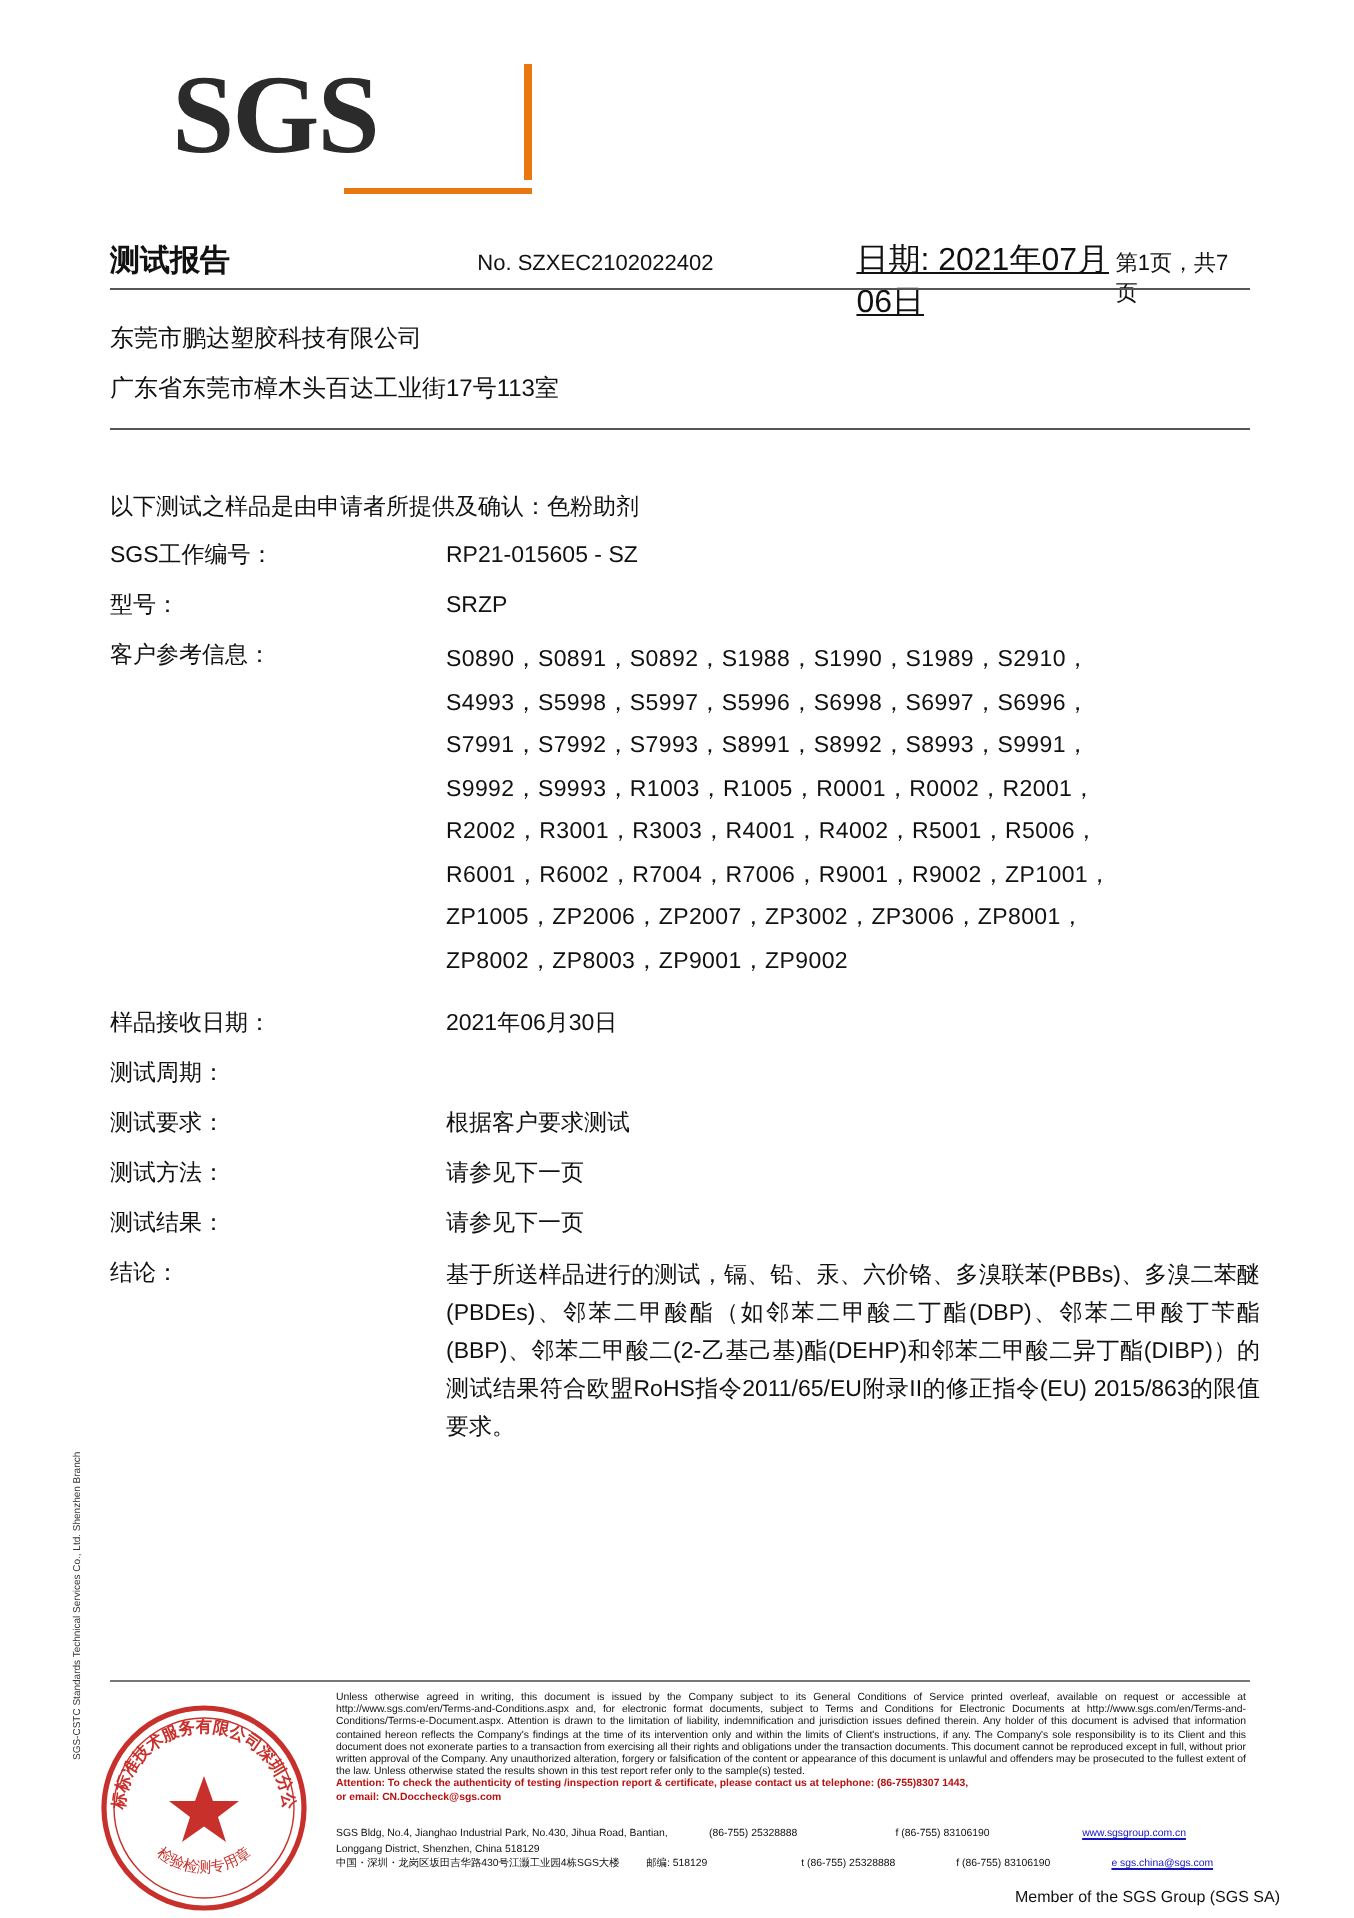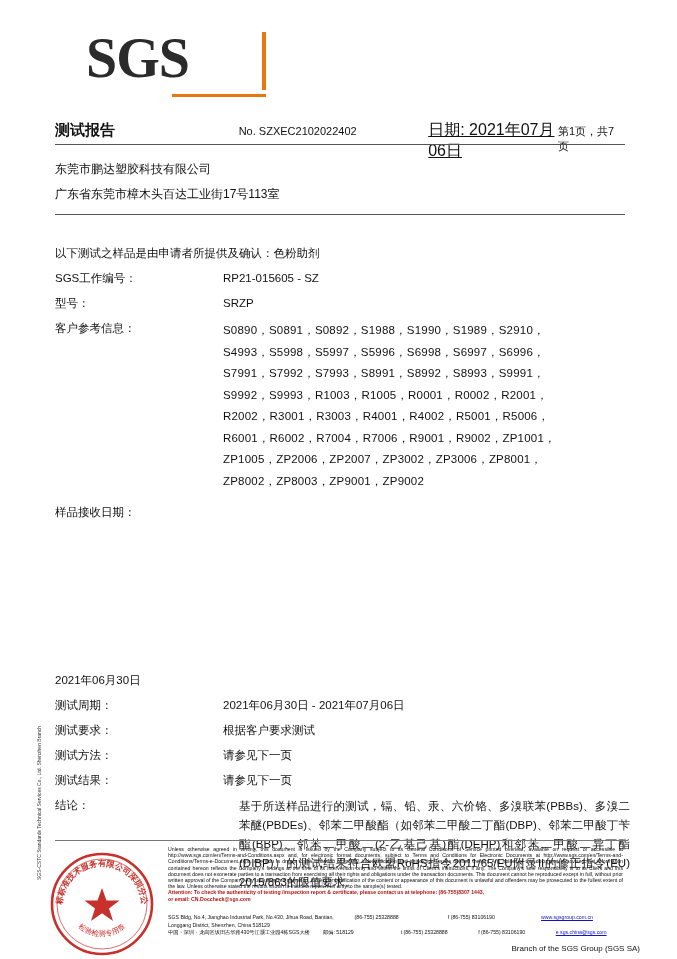--- a/index.html
+++ b/index.html
@@ -284,46 +284,45 @@
         <div>S4993，S5998，S5997，S5996，S6998，S6997，S6996，</div>
         <div>S7991，S7992，S7993，S8991，S8992，S8993，S9991，</div>
         <div>S9992，S9993，R1003，R1005，R0001，R0002，R2001，</div>
         <div>R2002，R3001，R3003，R4001，R4002，R5001，R5006，</div>
         <div>R6001，R6002，R7004，R7006，R9001，R9002，ZP1001，</div>
         <div>ZP1005，ZP2006，ZP2007，ZP3002，ZP3006，ZP8001，</div>
         <div>ZP8002，ZP8003，ZP9001，ZP9002</div>
       </div>
     </div>
 
-    <div class="info-row" style="margin-top:12px;flex-direction:column;">
+    <div class="info-row" style="margin-top:12px;">
       <div class="info-label">样品接收日期：</div>
       <div class="info-value">2021年06月30日</div>
     </div>
 
     <div class="info-row">
       <div class="info-label">测试周期：</div>
-      <div class="info-value">2021年06月30日 - 2021年07月06日</div>
     </div>
 
     <div class="info-row">
       <div class="info-label">测试要求：</div>
       <div class="info-value">根据客户要求测试</div>
     </div>
 
     <div class="info-row">
       <div class="info-label">测试方法：</div>
       <div class="info-value">请参见下一页</div>
     </div>
 
     <div class="info-row">
       <div class="info-label">测试结果：</div>
       <div class="info-value">请参见下一页</div>
     </div>
 
-    <div class="info-row" style="margin-top:6px;gap:16px;">
+    <div class="info-row" style="margin-top:6px;">
       <div class="info-label">结论：</div>
       <div class="conclusion-value">基于所送样品进行的测试，镉、铅、汞、六价铬、多溴联苯(PBBs)、多溴二苯醚(PBDEs)、邻苯二甲酸酯（如邻苯二甲酸二丁酯(DBP)、邻苯二甲酸丁苄酯(BBP)、邻苯二甲酸二(2-乙基己基)酯(DEHP)和邻苯二甲酸二异丁酯(DIBP)）的测试结果符合欧盟RoHS指令2011/65/EU附录II的修正指令(EU) 2015/863的限值要求。</div>
     </div>
 
   </div>
 
   <div class="footer-hr"></div>
 
   <div class="stamp">
     <svg width="112" height="112" viewBox="0 0 112 112" xmlns="http://www.w3.org/2000/svg">
@@ -365,15 +364,15 @@
         <span>518129</span>
       </div>
       <div class="c2">t (86-755) 25328888</div>
       <div class="c2">f (86-755) 83106190</div>
       <div class="c3 bluelnk">e sgs.china@sgs.com</div>
     </div>
   </div>
 
   <div class="left-vert">SGS-CSTC Standards Technical Services Co., Ltd. Shenzhen Branch</div>
 
-  <div class="member-line">Branch of the SGS Group (SGS SA)</div>
+  <div class="member-line">Member of the SGS Group (SGS SA)</div>
 
 </div>
 
 </body></html>

